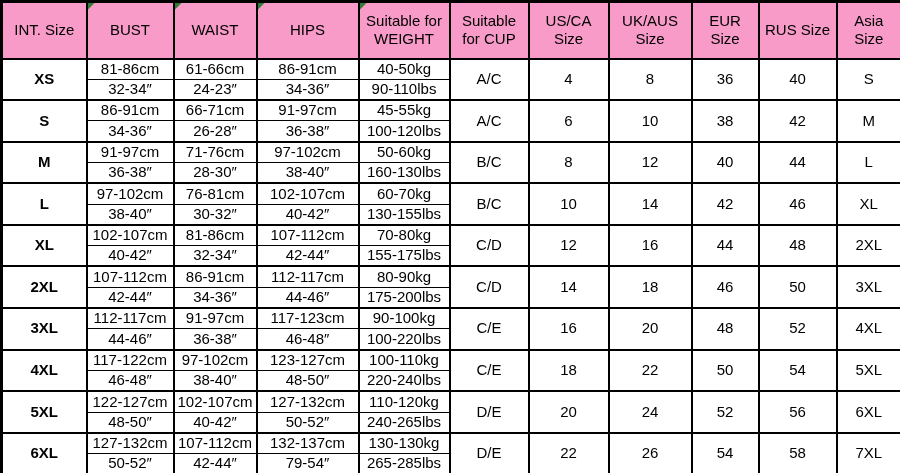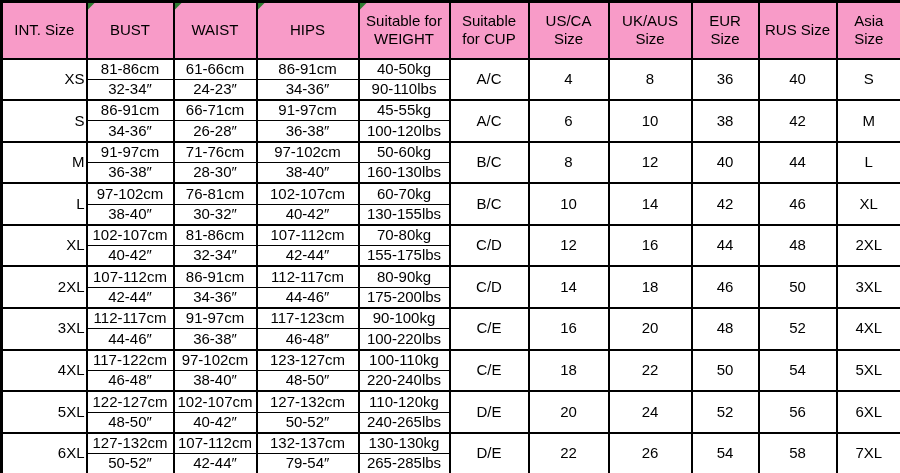--- a/index.html
+++ b/index.html
@@ -17,21 +17,21 @@
     padding: 0 1px; overflow: hidden;
     font-size: 15px; line-height: 1.25;
   }
   thead tr { height: 57px; }
   tbody tr { height: 20.8px; }
   th {
     background: var(--header-bg, #F89BC8);
     font-weight: normal; position: relative;
   }
   th.col-first { font-weight: normal; }
-  td.size { font-weight: normal; text-align: right; }
+  td.size { font-weight: bold; }
   tr.grp-first td.metric { border-bottom: 1px solid var(--border, #000); }
   tr.grp-second td.imperial { border-top: 1px solid var(--border, #000); }
   .tri {
     position: absolute; top: 0; left: 0;
     width: 7px; height: 7px;
     background: var(--marker, #2E7D32);
     clip-path: polygon(0 0, 100% 0, 0 100%);
     display: block;
   }
 </style>

